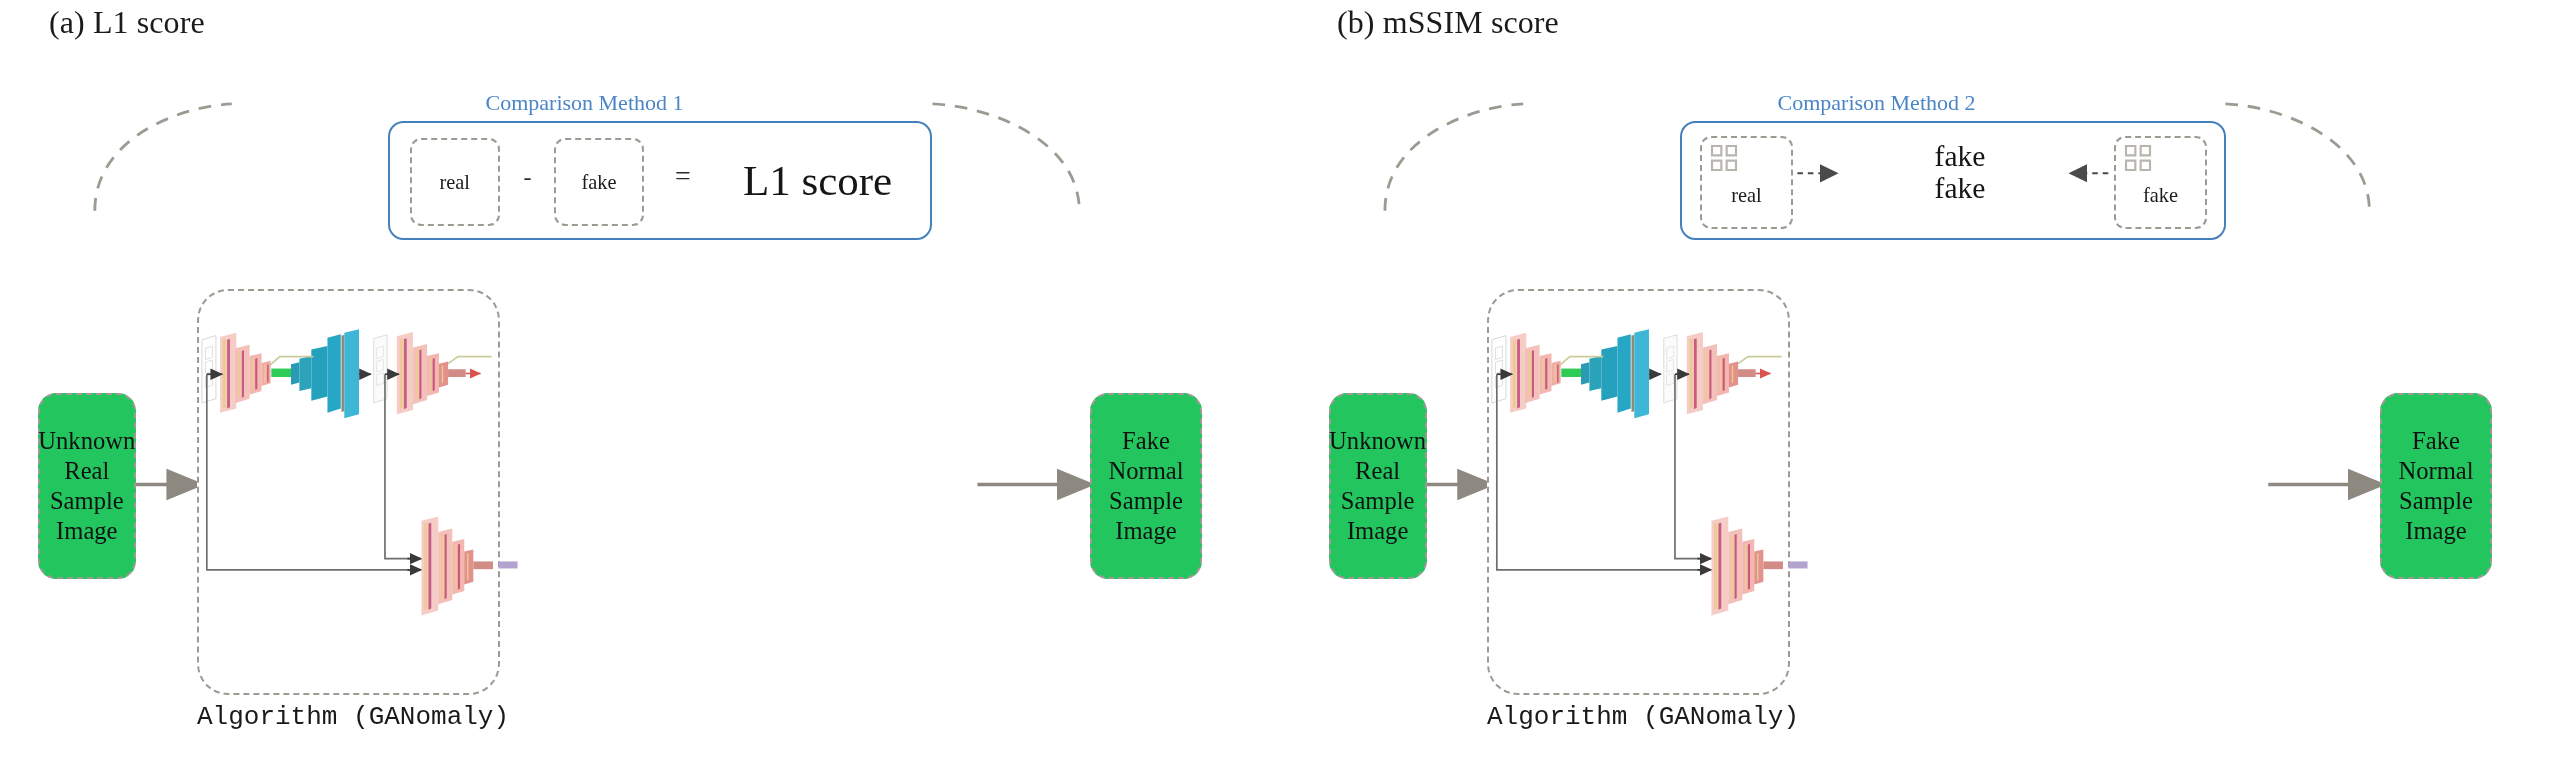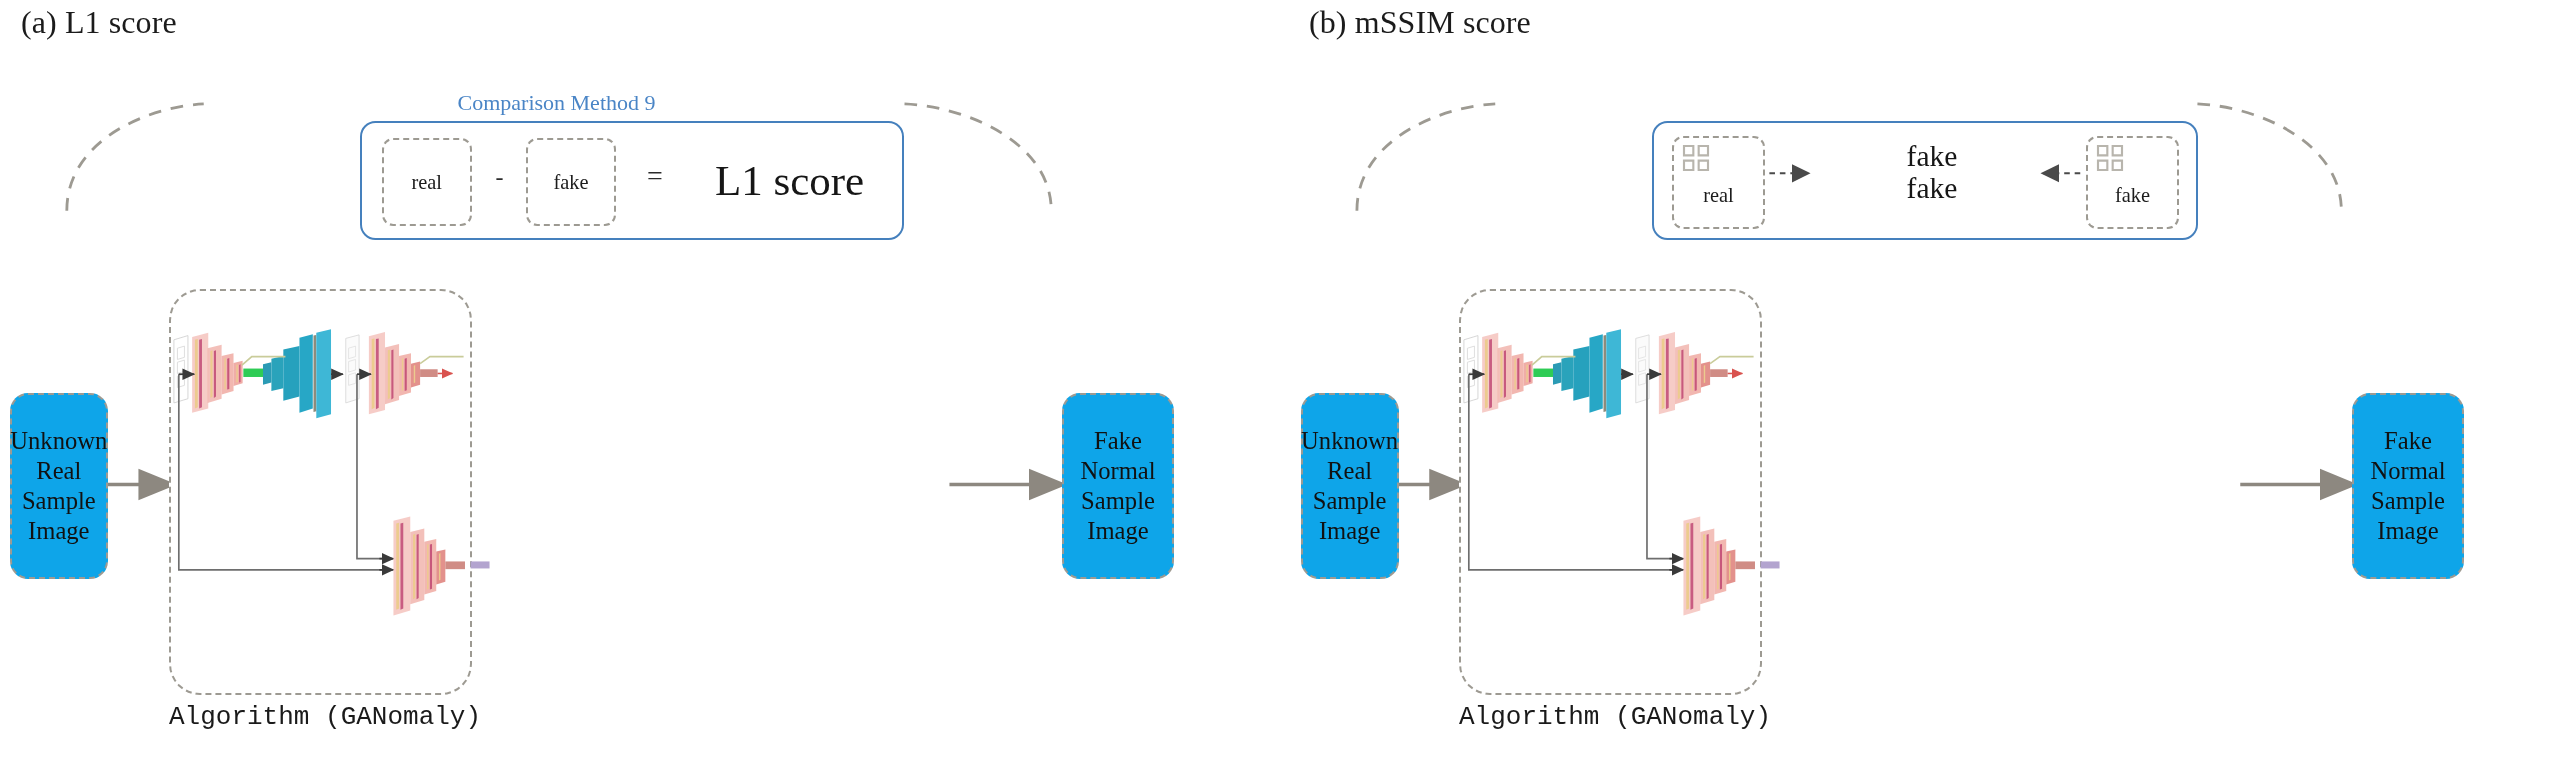--- a/index.html
+++ b/index.html
@@ -1,19 +1,19 @@
 <!DOCTYPE html>
 <html style="font-size:11.2px"><head>
 <meta charset="utf-8">
 <style>
   html,body{margin:0;padding:0;background:#ffffff;}
   body{width:2576px;height:771px;font-family:"Liberation Serif",serif;color:#1a1a1a;overflow:hidden;}
   #root{position:relative;width:2576px;height:771px;}
 
-  .panel{position:absolute;top:0;height:752px;width:1288px;}
+  .panel{position:absolute;top:0;height:752px;width:1288px;margin-left:28px;}
   #panel-a{left:0;}
   #panel-b{left:1288px;}
 
   .panel-title{
     position:absolute;font-size:32px;font-weight:400;letter-spacing:0.1px;
     color:#1b1b1b;white-space:nowrap;font-family:"Liberation Serif",serif;
   }
 
   .cmp-caption{
     position:absolute;font-size:22px;color:#4a85c6;white-space:nowrap;
@@ -39,21 +39,21 @@
     font-family:"Liberation Serif",serif;white-space:nowrap;
   }
   .op.eq{font-size:28px;}
   .score-text{
     position:absolute;font-size:43px;color:#161616;white-space:nowrap;
     font-family:"Liberation Serif",serif;text-align:center;line-height:1.08;
   }
   .score-text.two{font-size:29.5px;}
 
   .io-box{
-    position:absolute;border:2.1px dashed #9d9a92;border-radius:18px;background:#0ea5e9;
+    position:absolute;border:2.1px dashed #9d9a92;border-radius:18px;background:#22c55e;
     box-sizing:border-box;display:flex;align-items:center;justify-content:center;
   }
   .io-box .t{
     font-size:24.6px;line-height:1.22;text-align:center;color:#111;
     font-family:"Liberation Serif",serif;
   }
 
   .algo-box{
     position:absolute;border:2.1px dashed #9d9a92;border-radius:31px;background:#fff;
     box-sizing:border-box;
@@ -86,21 +86,21 @@
 
       <path d="M95,300 C95,200 210,152 290,148" fill="none" stroke="#9d9a92" stroke-width="4" stroke-dasharray="18,14" stroke-linecap="butt"></path>
 
       <path d="M1288,148 C1380,152 1497,205 1497,300" fill="none" stroke="#9d9a92" stroke-width="4" stroke-dasharray="18,14" stroke-linecap="butt"></path>
 
       <line x1="152" y1="690" x2="242" y2="690" stroke="#8d8880" stroke-width="5" marker-end="url(#arrA)"></line>
 
       <line x1="1352" y1="690" x2="1510" y2="690" stroke="#8d8880" stroke-width="5" marker-end="url(#arrA)"></line>
     </svg>
 
-    <div class="cmp-caption" style="left:360px;top:90px;width:393px;">Comparison Method 9</div>
+    <div class="cmp-caption" style="left:360px;top:90px;width:393px;">Comparison Method 1</div>
 
     <div class="cmp-box" style="left:360px;top:121px;width:544px;height:119px;">
 
       <div class="dash-small" style="left:19.7px;top:15.4px;width:90px;height:88px;">
         <div class="lbl" style="top:31px;">real</div>
       </div>
 
       <div class="op" style="left:119px;top:41px;width:37px;">-</div>
 
       <div class="dash-small" style="left:164px;top:15.4px;width:90px;height:88px;">
@@ -264,20 +264,21 @@
         <marker id="arrB" markerWidth="13" markerHeight="13" refX="9" refY="5.5" orient="auto">
           <path d="M0,1 L11,5.5 L0,10 z" fill="#8d8880"></path>
         </marker>
       </defs>
       <path d="M98,300 C98,200 215,152 295,148" fill="none" stroke="#9d9a92" stroke-width="4" stroke-dasharray="18,14" stroke-linecap="butt"></path>
       <path d="M1295,148 C1385,152 1500,205 1500,300" fill="none" stroke="#9d9a92" stroke-width="4" stroke-dasharray="18,14" stroke-linecap="butt"></path>
       <line x1="155" y1="690" x2="246" y2="690" stroke="#8d8880" stroke-width="5" marker-end="url(#arrB)"></line>
       <line x1="1356" y1="690" x2="1514" y2="690" stroke="#8d8880" stroke-width="5" marker-end="url(#arrB)"></line>
     </svg>
 
+    <div class="cmp-caption" style="left:364px;top:90px;width:393px;">Comparison Method 2</div>
 
     <div class="cmp-box" style="left:364px;top:121px;width:546px;height:119px;">
 
       <div class="dash-small" style="left:18px;top:12.6px;width:93px;height:93px;">
         <svg class="grid-icon" style="left:5.6px;top:4.2px;width:32px;height:32px;" viewBox="0 0 24 24">
           <g fill="none" stroke="#b8b5ad" stroke-width="1.6">
             <path d="M3 3 h7 v7 h-7 z"></path>
             <path d="M14 3 h7 v7 h-7 z"></path>
             <path d="M3 14 h7 v7 h-7 z"></path>
             <path d="M14 14 h7 v7 h-7 z"></path>

